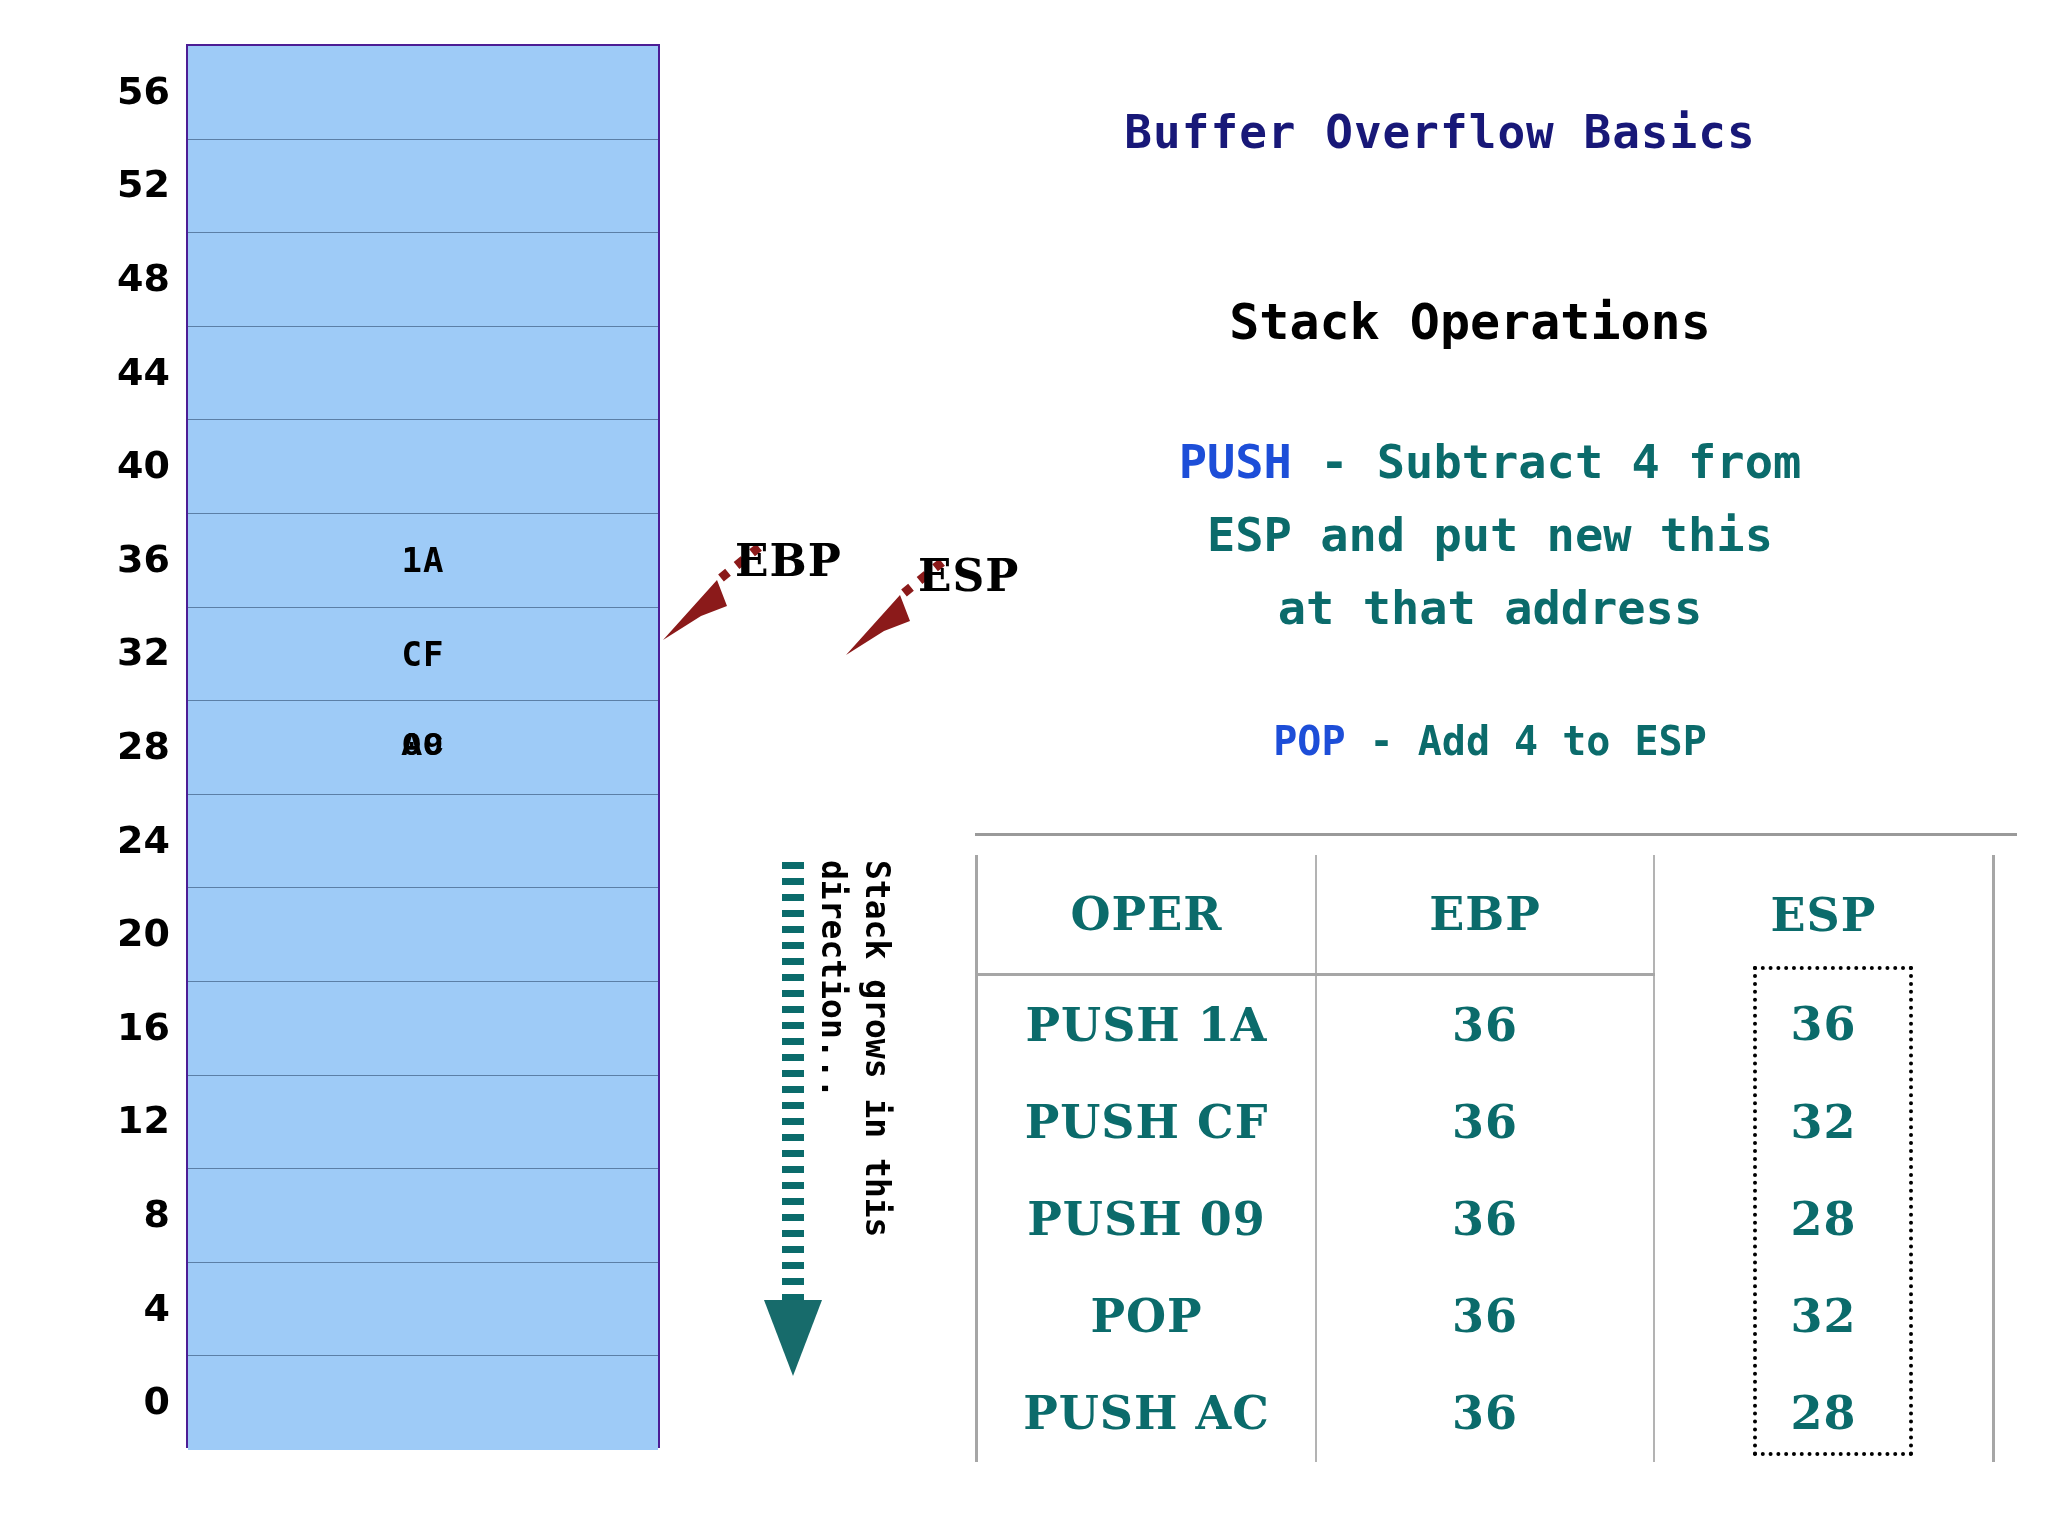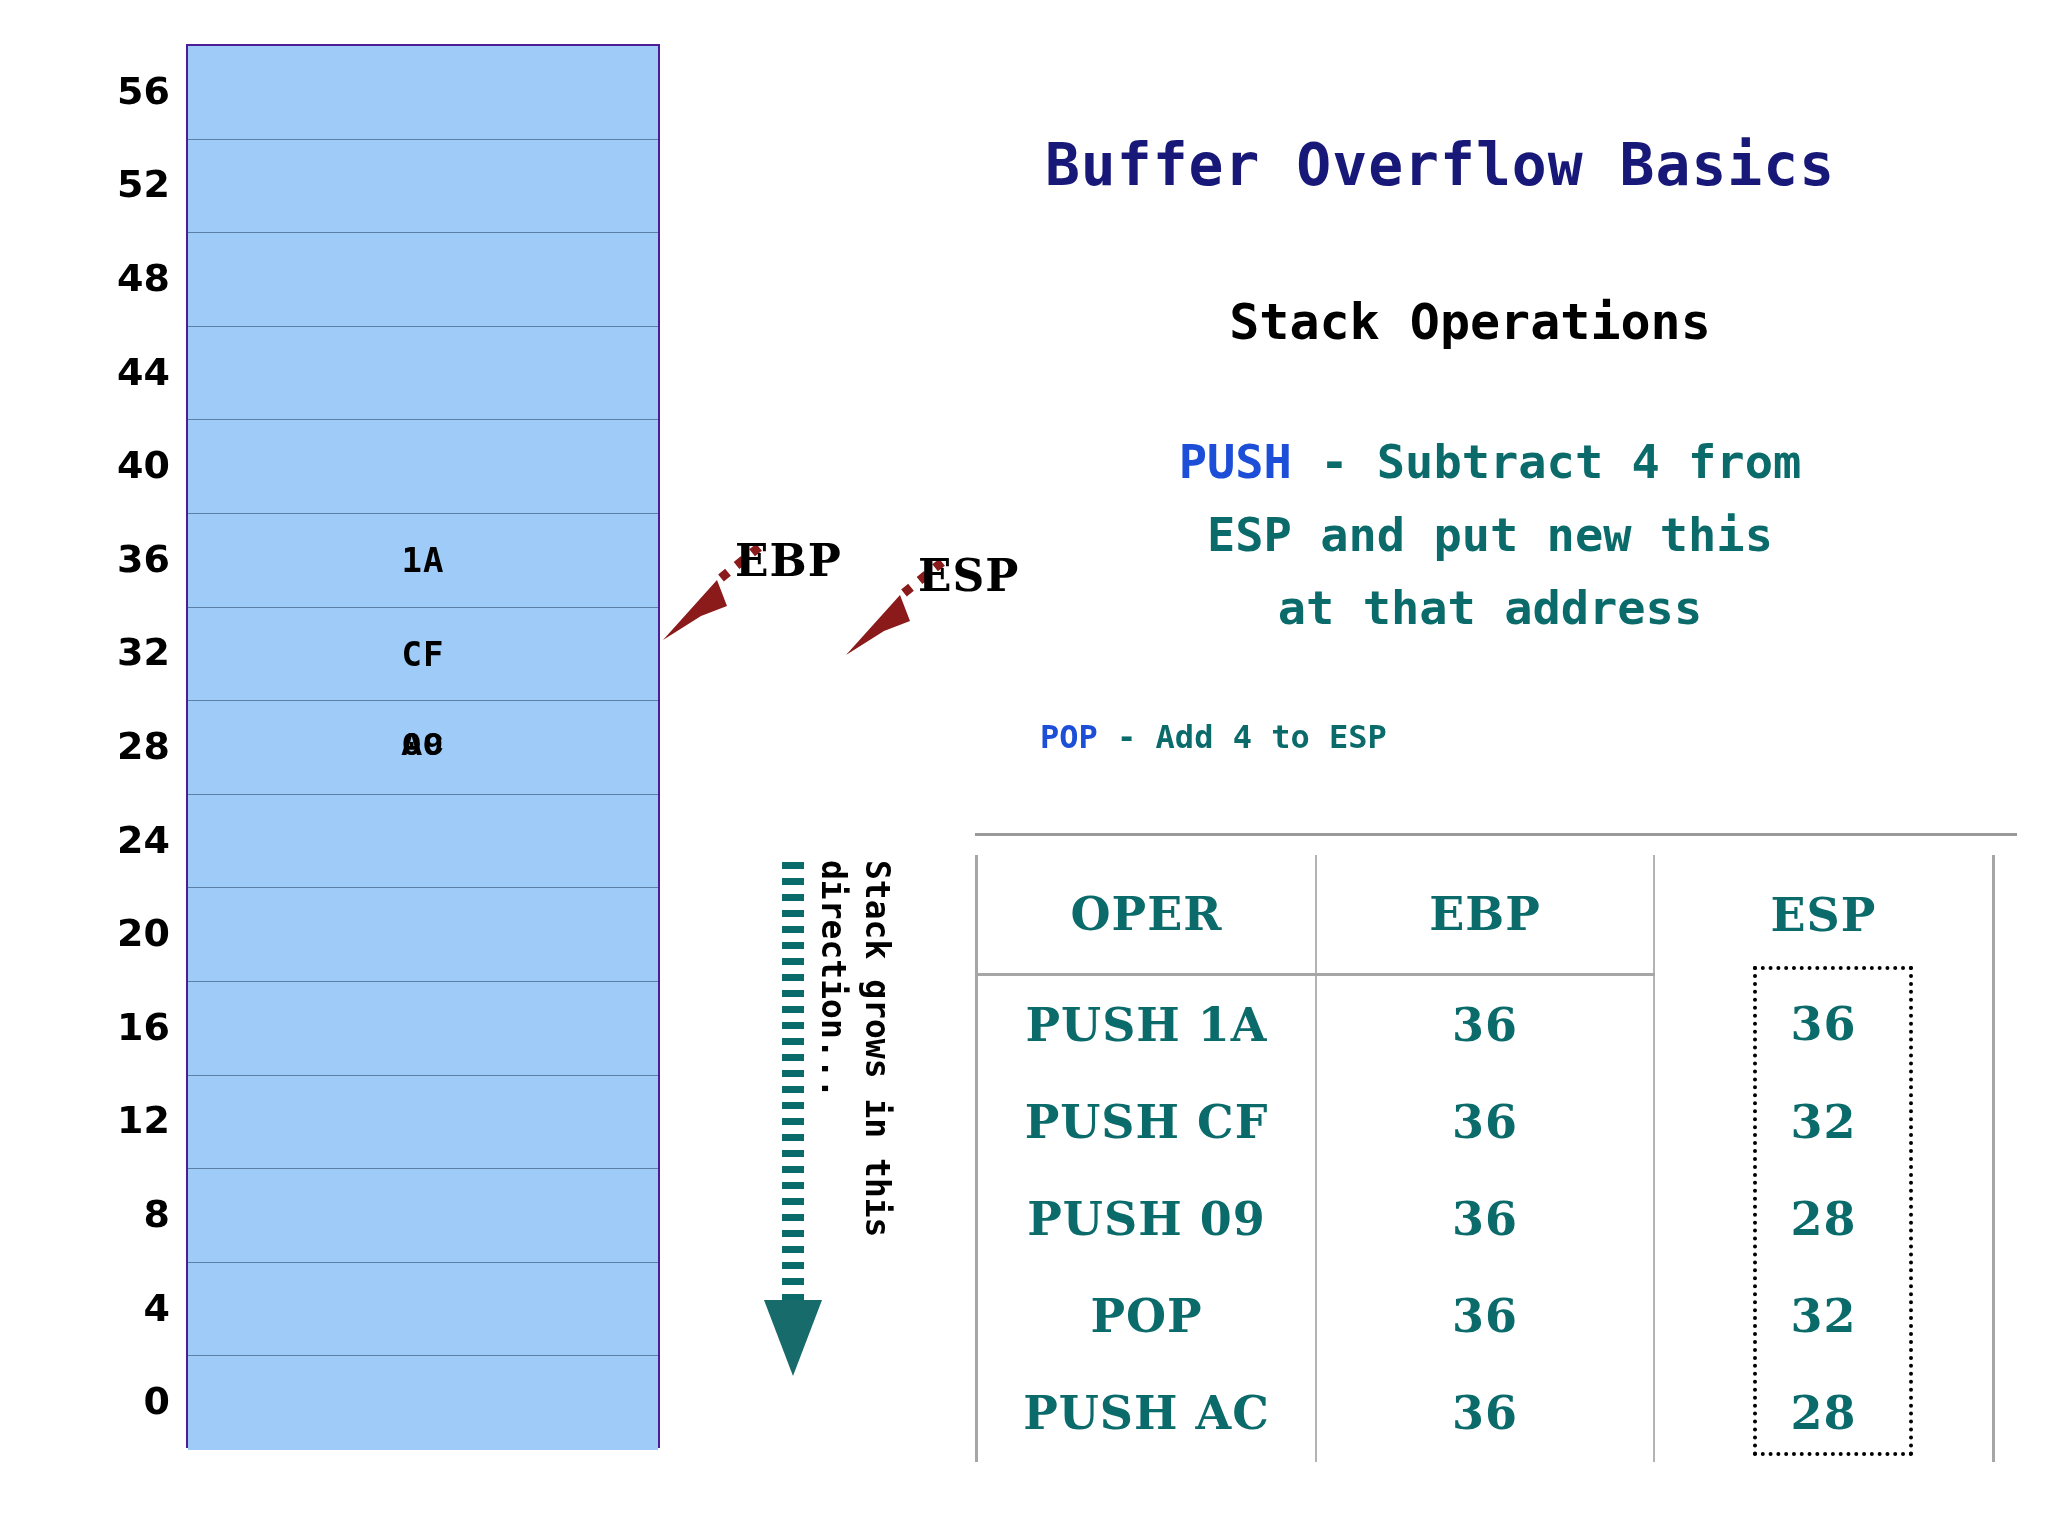--- a/index.html
+++ b/index.html
@@ -108,25 +108,24 @@
   }
 
   
   #title {
     position: absolute;
     left: 910px;
     top: 105px;
     width: 1060px;
     text-align: center;
     font-family: "DejaVu Sans Mono", monospace;
-    font-size: 58px;
+    font-size: 46px;
     font-weight: bold;
     color: #181878;
     letter-spacing: 1px;
-    margin-top: 26px;
   }
   #subtitle {
     position: absolute;
     left: 1020px;
     top: 293px;
     width: 900px;
     text-align: center;
     font-family: "DejaVu Sans Mono", monospace;
     font-size: 50px;
     font-weight: bold;
@@ -142,23 +141,23 @@
     font-size: 47px;
     font-weight: bold;
     color: #0b6b6b;
     line-height: 73px;
   }
   #pop-block {
     position: absolute;
     left: 1040px;
     top: 718px;
     width: 900px;
-    text-align: left;
-    font-family: "DejaVu Sans Mono", monospace;
-    font-size: 32px;
+    text-align: center;
+    font-family: "DejaVu Sans Mono", monospace;
+    font-size: 40px;
     font-weight: bold;
     color: #0b6b6b;
   }
   .kw { color: #1d4ed8; }
 
   
   #ops-table-top-rule {
     position: absolute;
     left: 975px;
     top: 833px;

